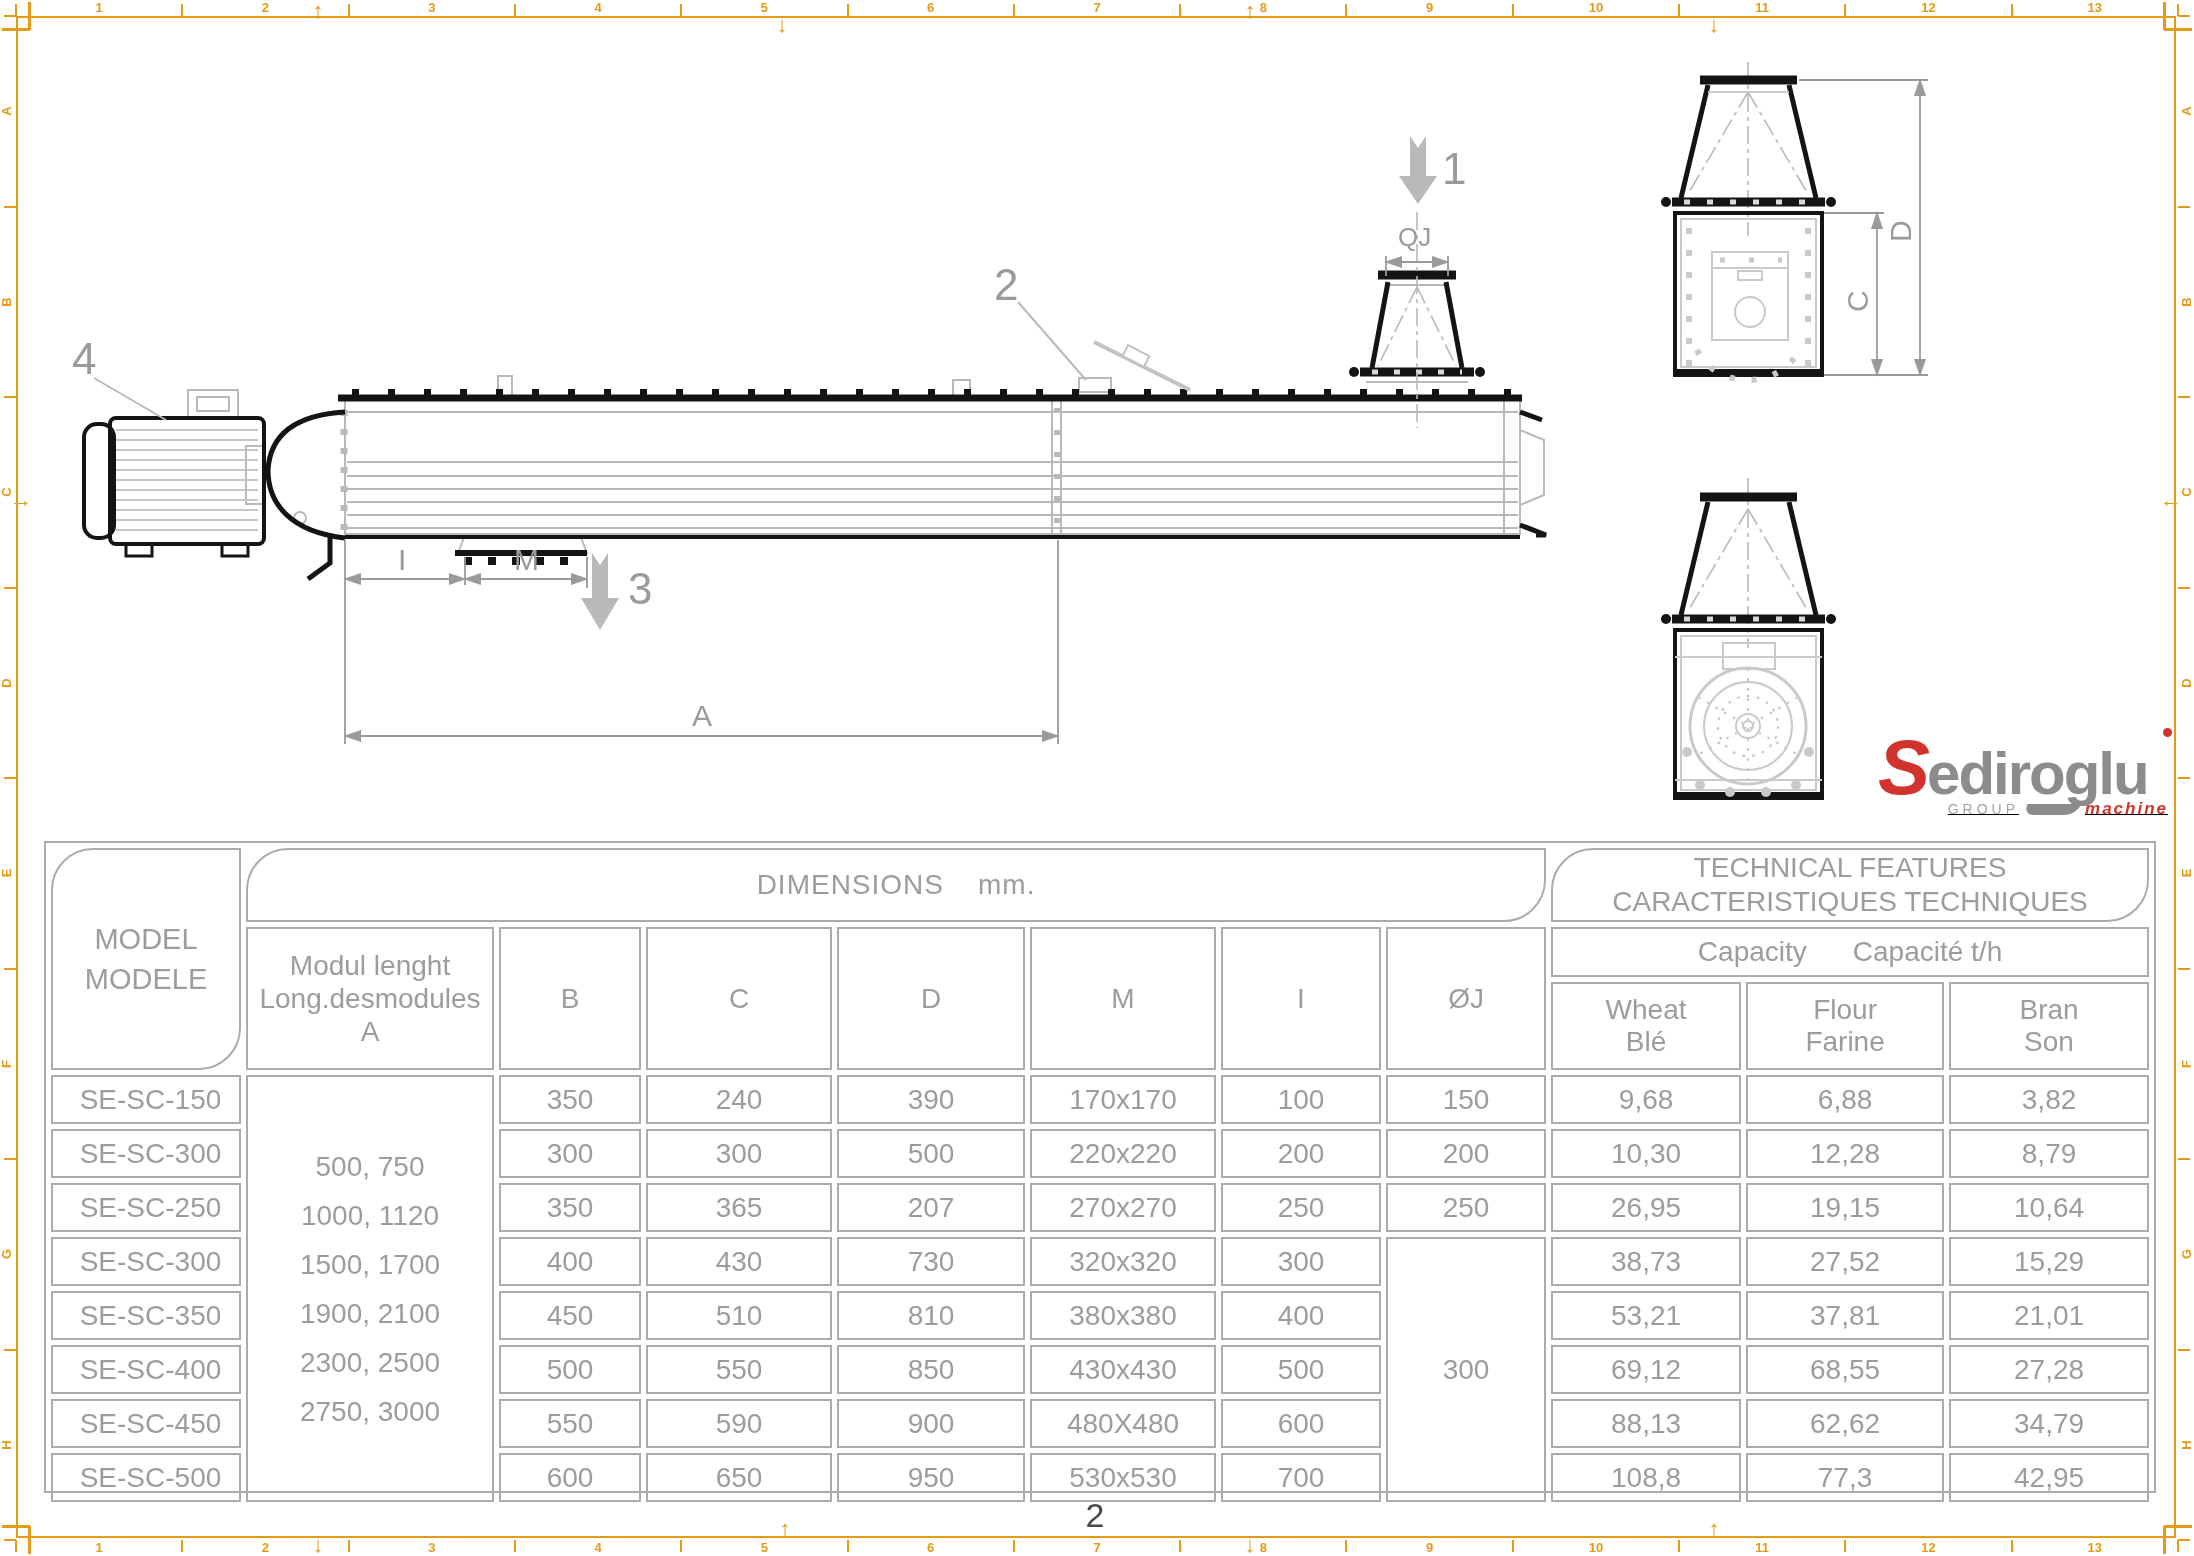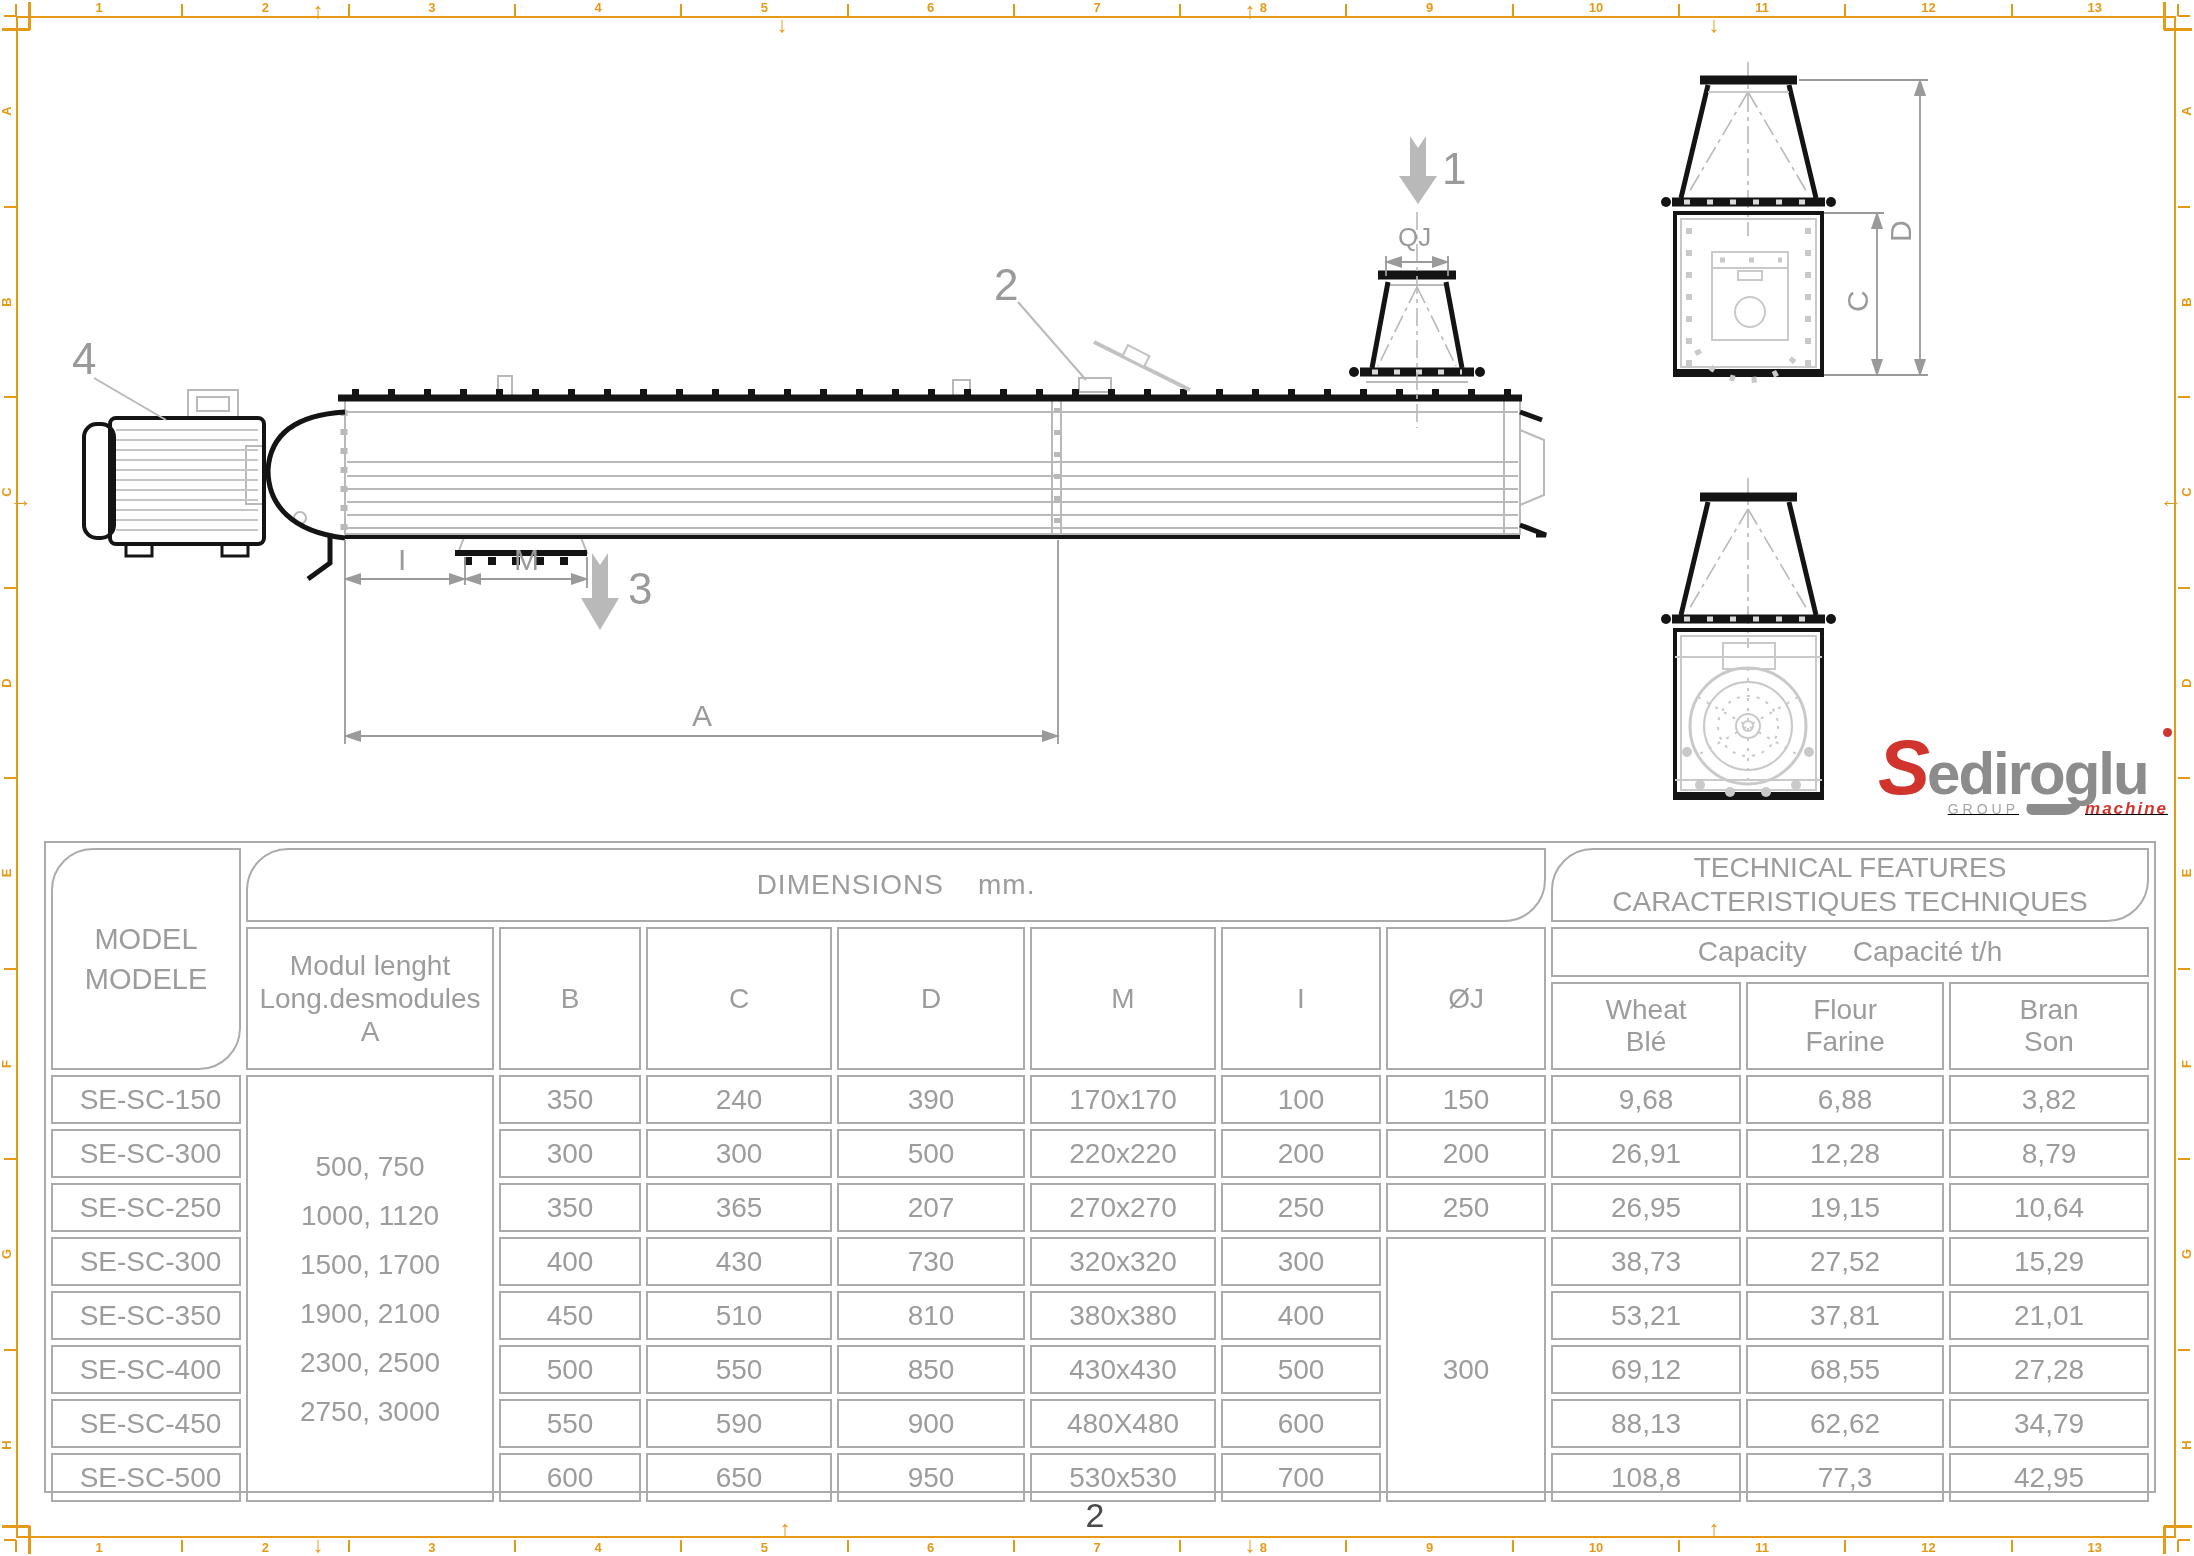--- a/index.html
+++ b/index.html
@@ -342,21 +342,21 @@
         <td>3,82</td>
       </tr>
       <tr class="dr">
         <td class="model">SE-SC-300</td>
         <td>300</td>
         <td>300</td>
         <td>500</td>
         <td>220x220</td>
         <td>200</td>
         <td>200</td>
-        <td>26,91</td>
+        <td>10,30</td>
         <td>12,28</td>
         <td>8,79</td>
       </tr>
       <tr class="dr">
         <td class="model">SE-SC-250</td>
         <td>350</td>
         <td>365</td>
         <td>207</td>
         <td>270x270</td>
         <td>250</td>

